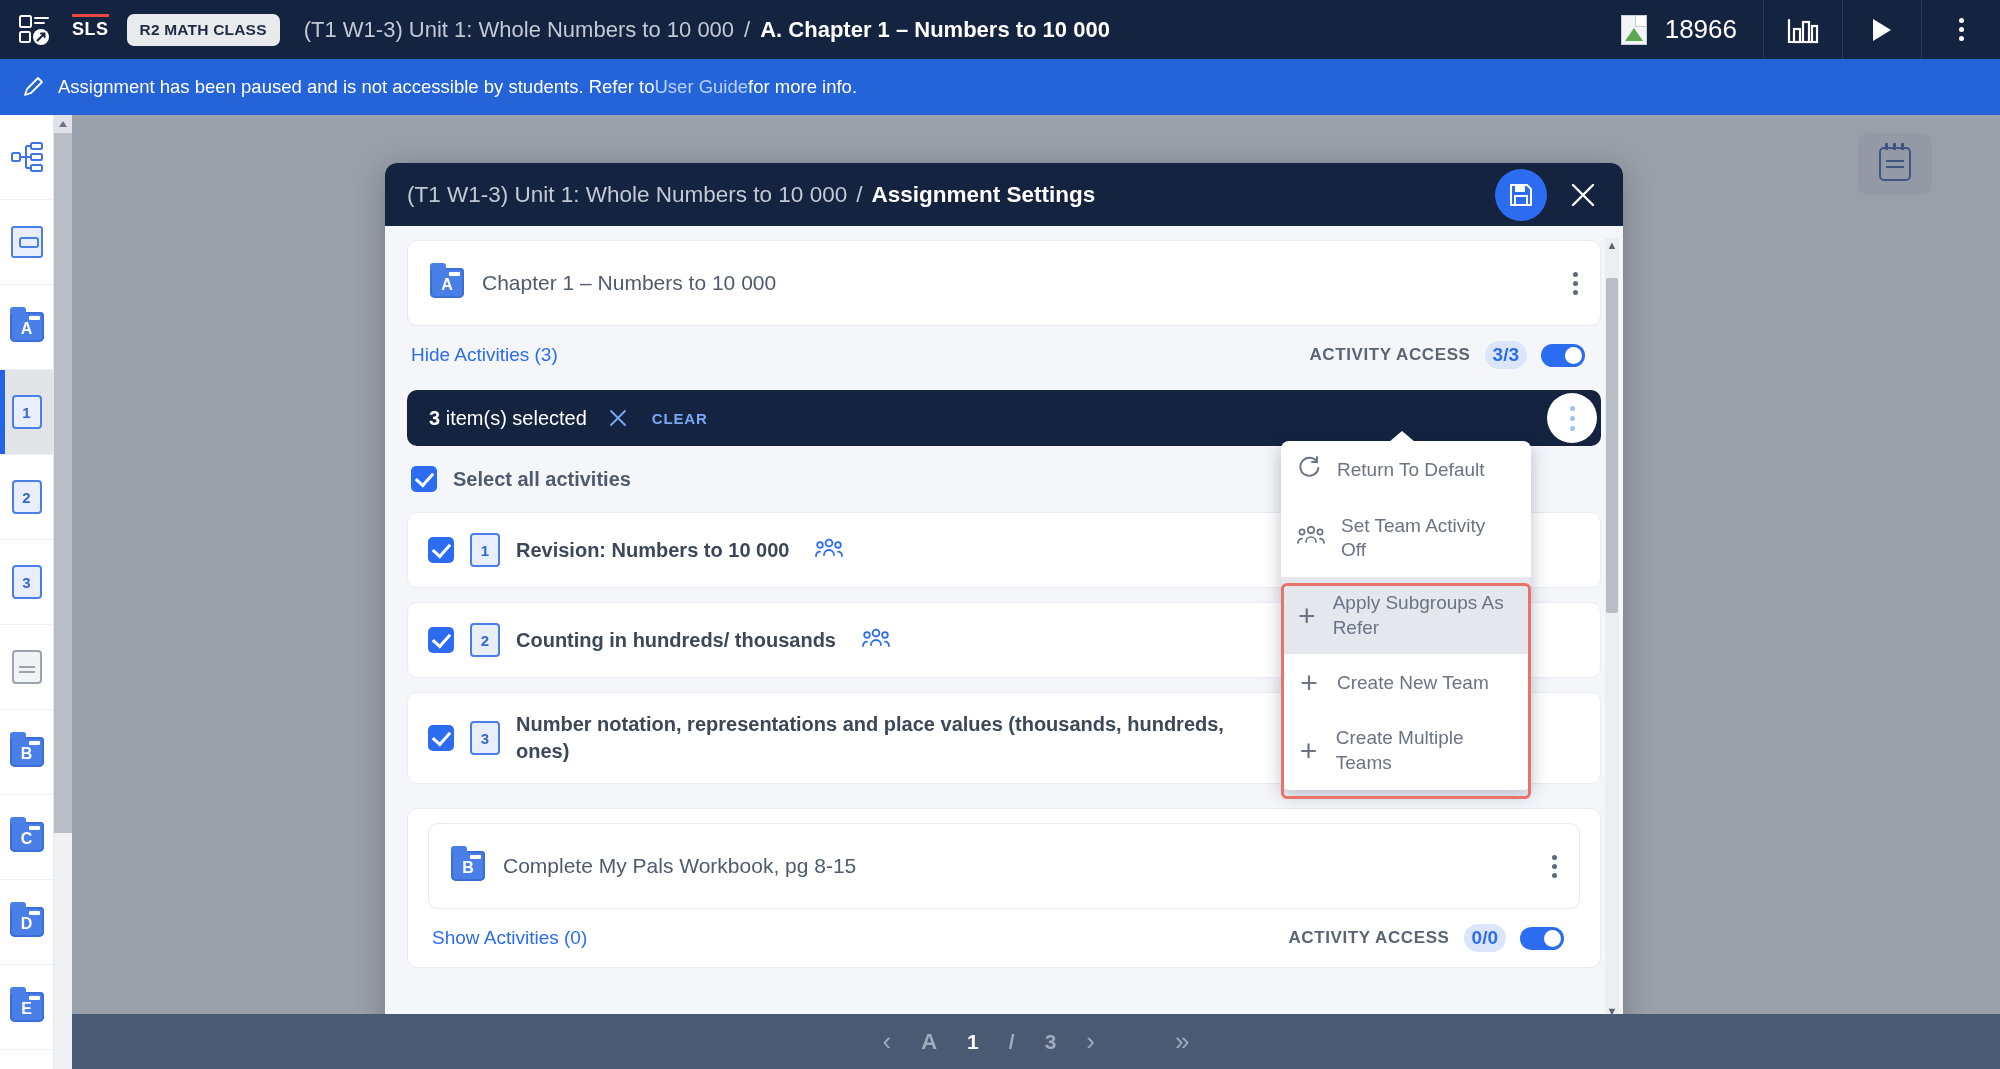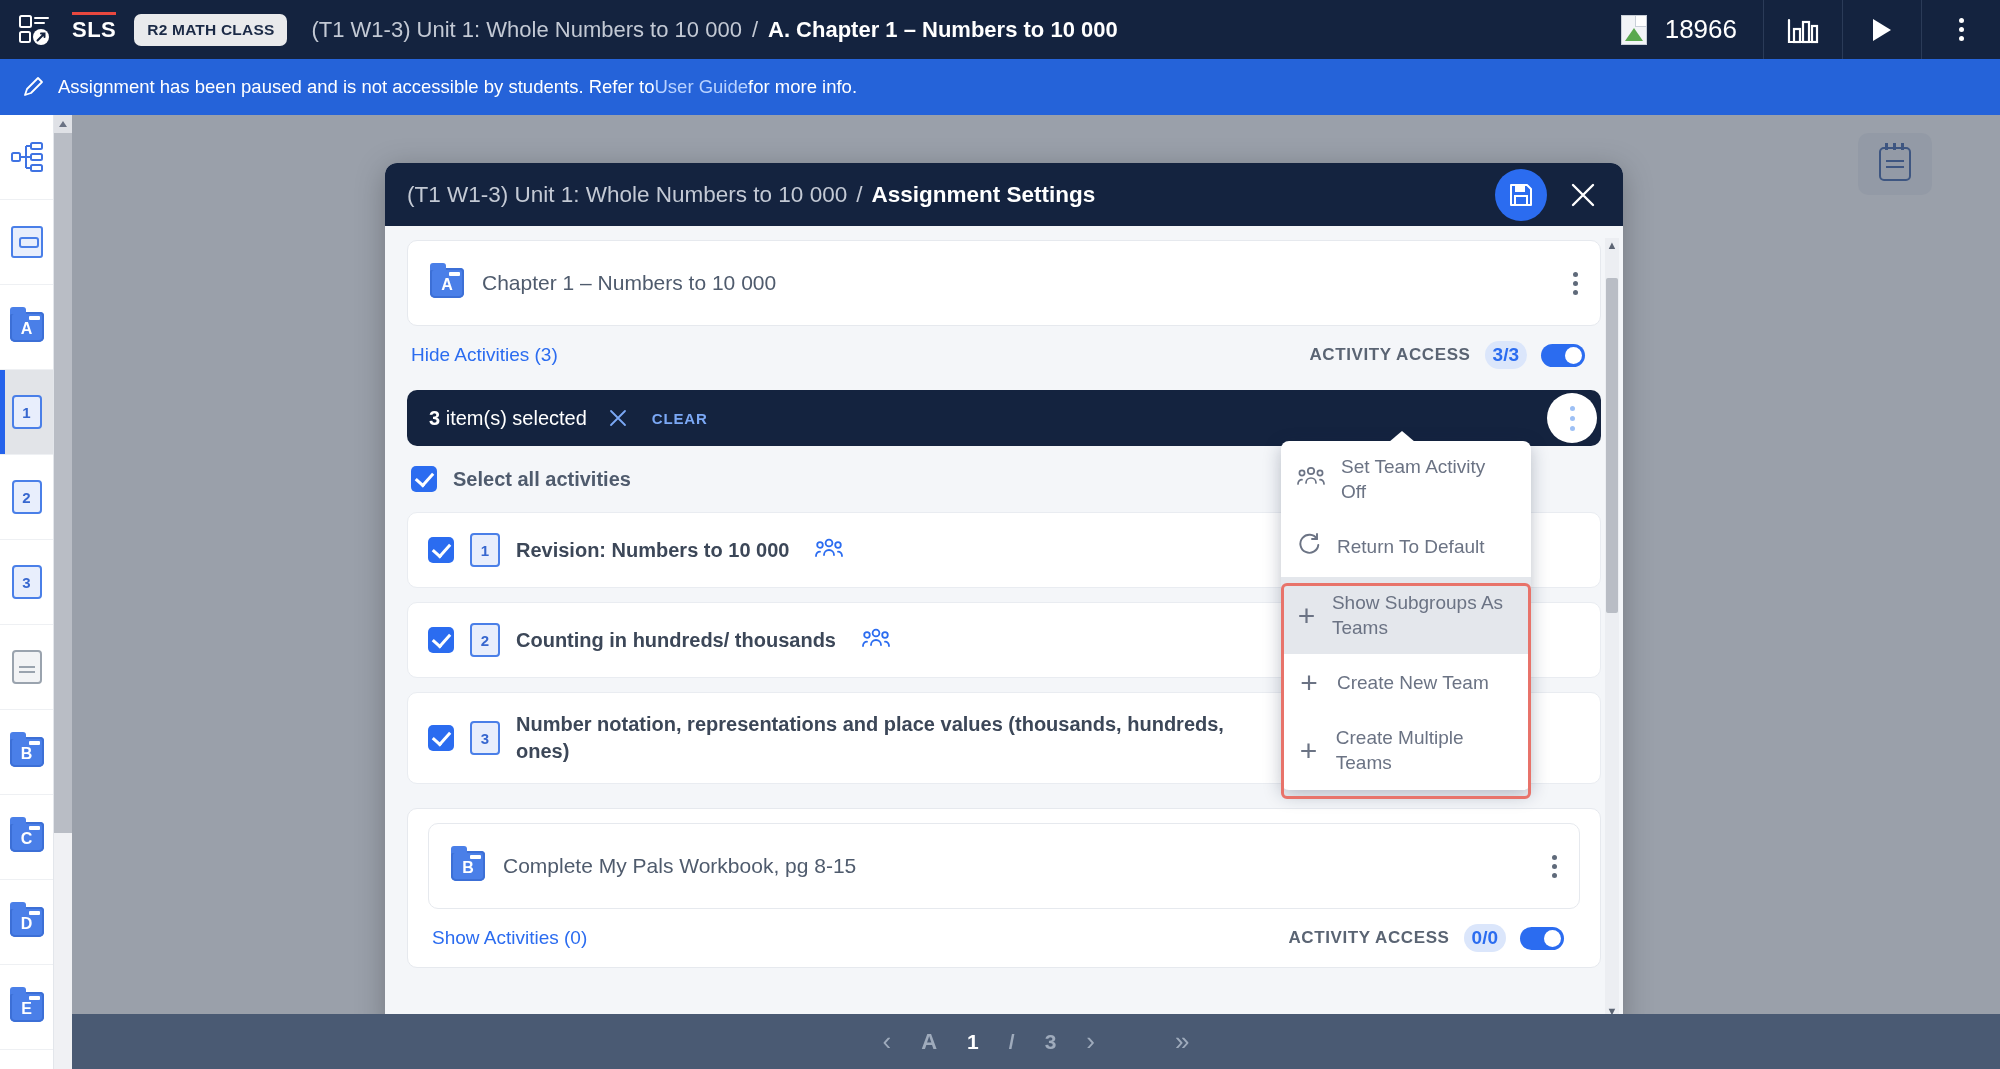--- a/index.html
+++ b/index.html
@@ -13,21 +13,21 @@
 
   
   .topbar {
     position: absolute; left: 0; top: 0; width: 2000px; height: 59px;
     background: #14233f; display: flex; align-items: center;
     color: #ffffff;
   }
   .tb-logo-app { width: 68px; display: flex; align-items: center; justify-content: center; }
   .tb-sls {
     display: flex; align-items: center; justify-content: center;
-    font-weight: bold; font-size: 22px; color: #fff; letter-spacing: .5px;
+    font-weight: bold; font-size: 18px; color: #fff; letter-spacing: .5px;
     position: relative; padding: 0 4px; margin-right: 14px;
   }
   .tb-sls::before{
     content:""; position:absolute; top:-5px; left:4px; right:4px; height:3px; background:#e8483f;
   }
   .class-chip {
     background: #e9eaec; color: #1b2a46; font-weight: bold; font-size: 15.5px;
     border-radius: 7px; padding: 7px 13px; letter-spacing: .2px; white-space: nowrap;
   }
   .tb-breadcrumb {
@@ -522,41 +522,41 @@
         <div class="arr up">▲</div>
         <div class="thumb"></div>
         <div class="arr dn">▼</div>
       </div>
     </div>
   </div>
 
   <div class="ctxmenu">
     <div class="ctx-item">
       <span>
+        <svg width="24" height="24" viewBox="0 0 24 24">
+          <path d="M20 7a9 9 0 1 0 1.3 6" fill="none" stroke="#6b7384" stroke-width="1.9" stroke-linecap="round"></path>
+          <path d="M20 2v5h-5" fill="none" stroke="#6b7384" stroke-width="1.9" stroke-linecap="round" stroke-linejoin="round"></path>
+        </svg>
+      </span>
+      <span>Return To Default</span>
+    </div>
+    <div class="ctx-item">
+      <span>
         <svg width="28" height="20" viewBox="0 0 28 20">
           <circle cx="14" cy="5" r="3.2" fill="none" stroke="#6b7384" stroke-width="1.7"></circle>
           <circle cx="5" cy="7" r="2.6" fill="none" stroke="#6b7384" stroke-width="1.7"></circle>
           <circle cx="23" cy="7" r="2.6" fill="none" stroke="#6b7384" stroke-width="1.7"></circle>
           <path d="M9 17c0-3 2.3-5 5-5s5 2 5 5M1 18c0-2.6 1.6-4.3 4-4.3M27 18c0-2.6-1.6-4.3-4-4.3" fill="none" stroke="#6b7384" stroke-width="1.7" stroke-linecap="round"></path>
         </svg>
       </span>
       <span>Set Team Activity Off</span>
     </div>
-    <div class="ctx-item">
-      <span>
-        <svg width="24" height="24" viewBox="0 0 24 24">
-          <path d="M20 7a9 9 0 1 0 1.3 6" fill="none" stroke="#6b7384" stroke-width="1.9" stroke-linecap="round"></path>
-          <path d="M20 2v5h-5" fill="none" stroke="#6b7384" stroke-width="1.9" stroke-linecap="round" stroke-linejoin="round"></path>
-        </svg>
-      </span>
-      <span>Return To Default</span>
-    </div>
     <div class="ctx-item hl">
       <span class="plus">+</span>
-      <span>Show Subgroups As Teams</span>
+      <span>Apply Subgroups As Refer</span>
     </div>
     <div class="ctx-item">
       <span class="plus">+</span>
       <span>Create New Team</span>
     </div>
     <div class="ctx-item">
       <span class="plus">+</span>
       <span>Create Multiple Teams</span>
     </div>
   </div>

